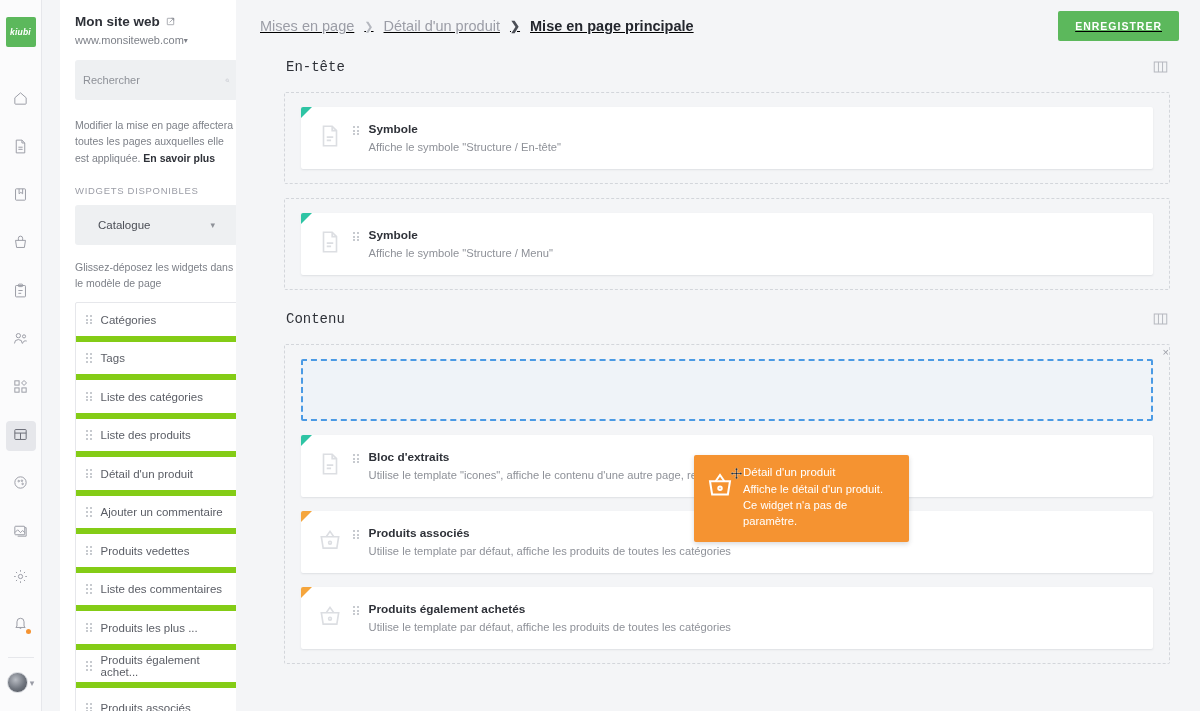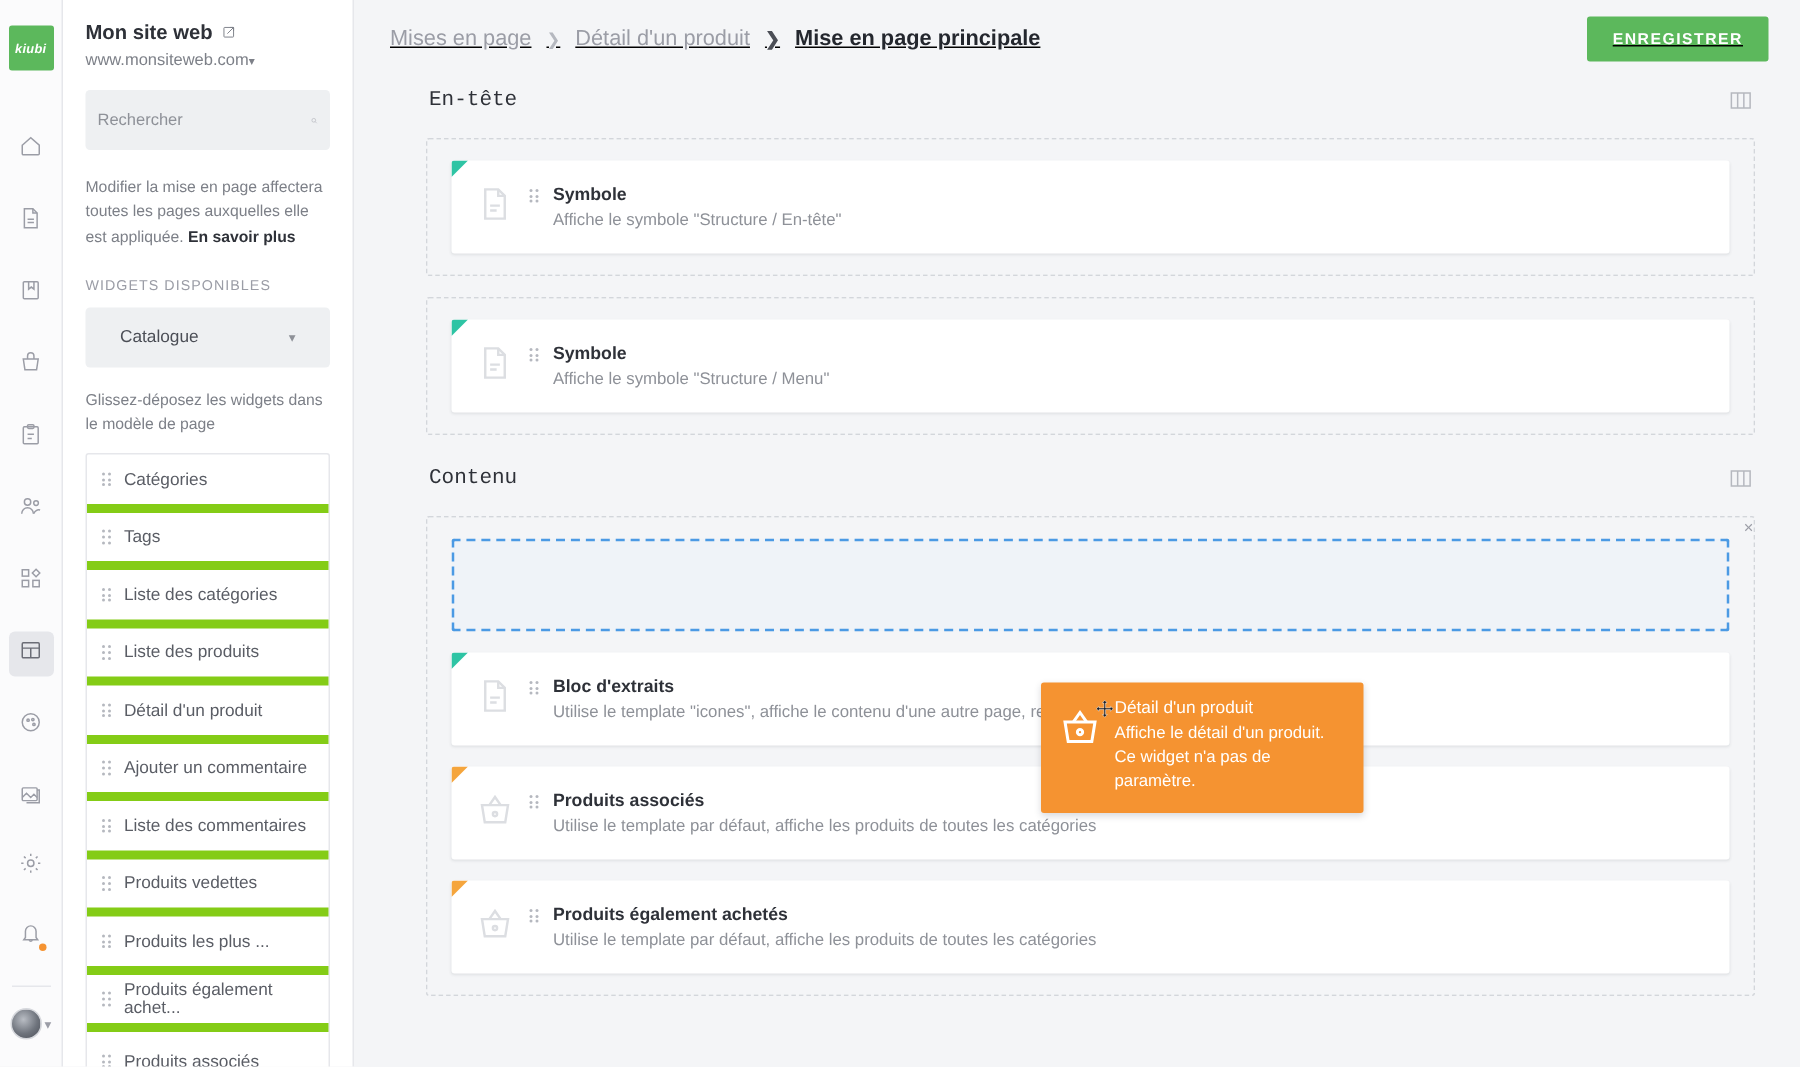--- a/index.html
+++ b/index.html
@@ -45,21 +45,21 @@
   .avatar-wrap { display: flex; align-items: center; gap: 2px; cursor: pointer; margin-bottom: 10px; }
   .avatar {
     width: 21px; height: 21px; border-radius: 50%;
     background: radial-gradient(circle at 40% 35%, #b9bdc4 0%, #6f747d 55%, #4a4e56 100%);
     border: 1px solid #d6d8dd;
   }
   .chev-sm { font-size: 9px; color: #9b9da6; }
 
   
   #sidebar {
-    position: absolute; left: 42px; top: 0;
+    position: absolute; left: 60px; top: 0;
     width: 194px; height: 711px;
     background: #fff; border-right: 1px solid #e6e7eb;
     padding: 14px 15px 0;
     overflow: hidden;
   }
   .site-title {
     font-size: 13.5px; font-weight: bold; color: #2e3138;
     display: flex; align-items: center; gap: 5px; margin-bottom: 5px;
   }
   .ext-icon { width: 11px; height: 11px; stroke: #7d8088; fill: none; stroke-width: 1.4; }
@@ -408,32 +408,32 @@
       </div>
       <div class="widget-item">
         <span class="grip ">
           <i></i>
           <i></i>
           <i></i>
           <i></i>
           <i></i>
           <i></i>
         </span>
+        <span>Produits vedettes</span>
+      </div>
+      <div class="widget-item">
+        <span class="grip ">
+          <i></i>
+          <i></i>
+          <i></i>
+          <i></i>
+          <i></i>
+          <i></i>
+        </span>
         <span>Liste des commentaires</span>
-      </div>
-      <div class="widget-item">
-        <span class="grip ">
-          <i></i>
-          <i></i>
-          <i></i>
-          <i></i>
-          <i></i>
-          <i></i>
-        </span>
-        <span>Produits vedettes</span>
       </div>
       <div class="widget-item">
         <span class="grip ">
           <i></i>
           <i></i>
           <i></i>
           <i></i>
           <i></i>
           <i></i>
         </span>

